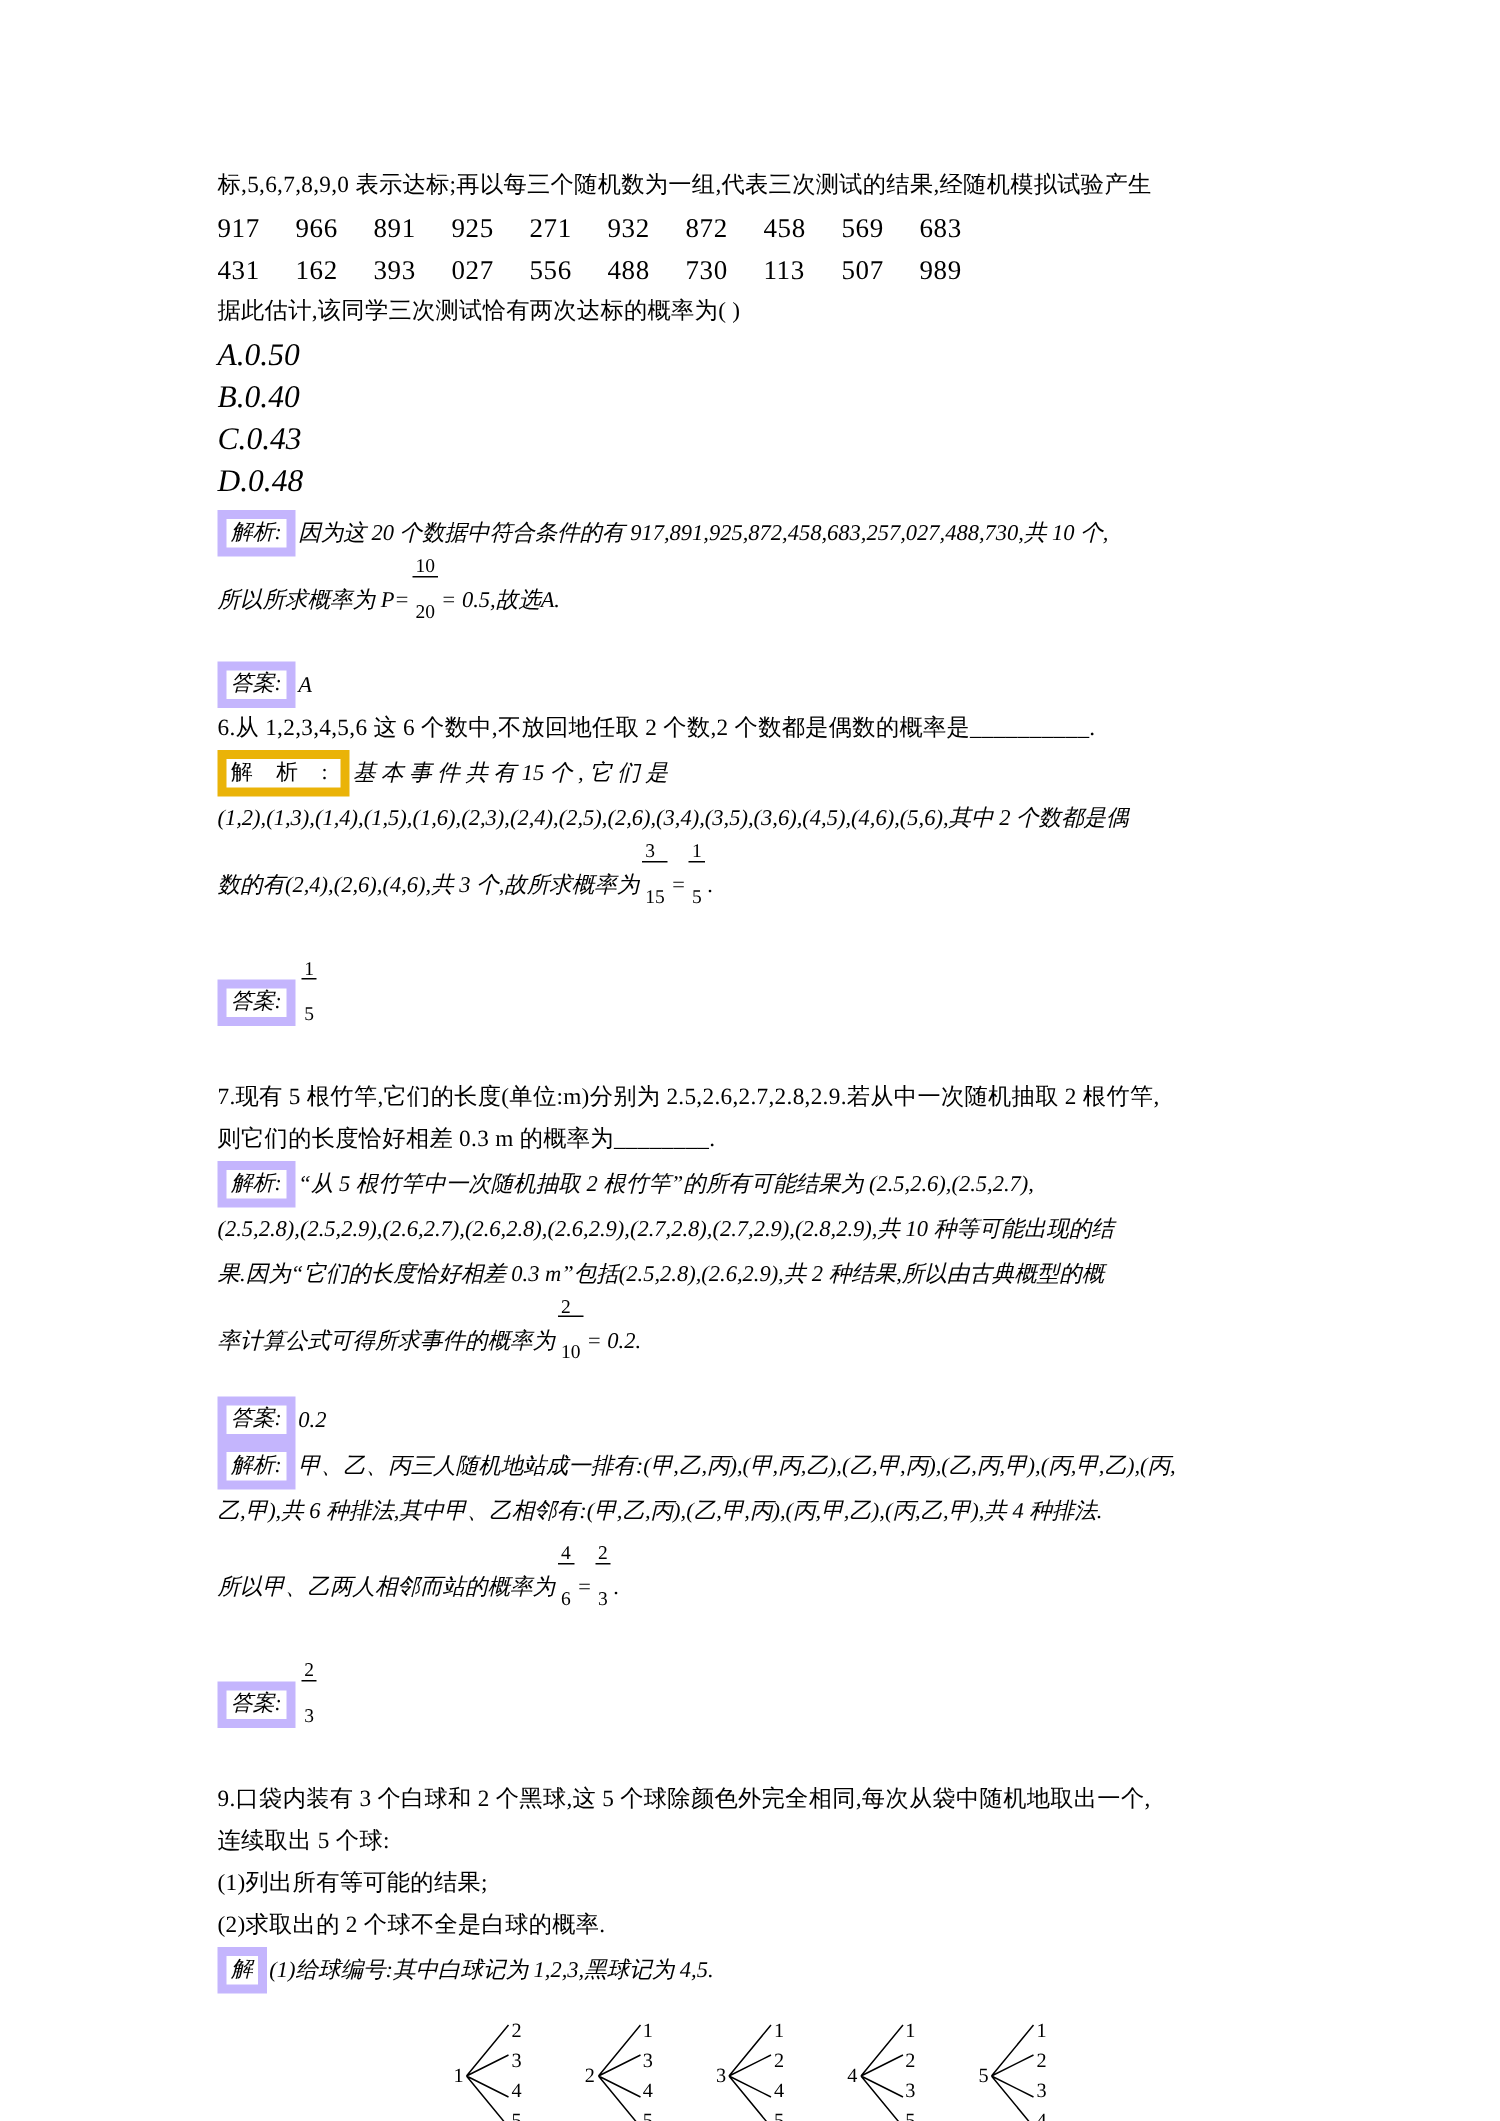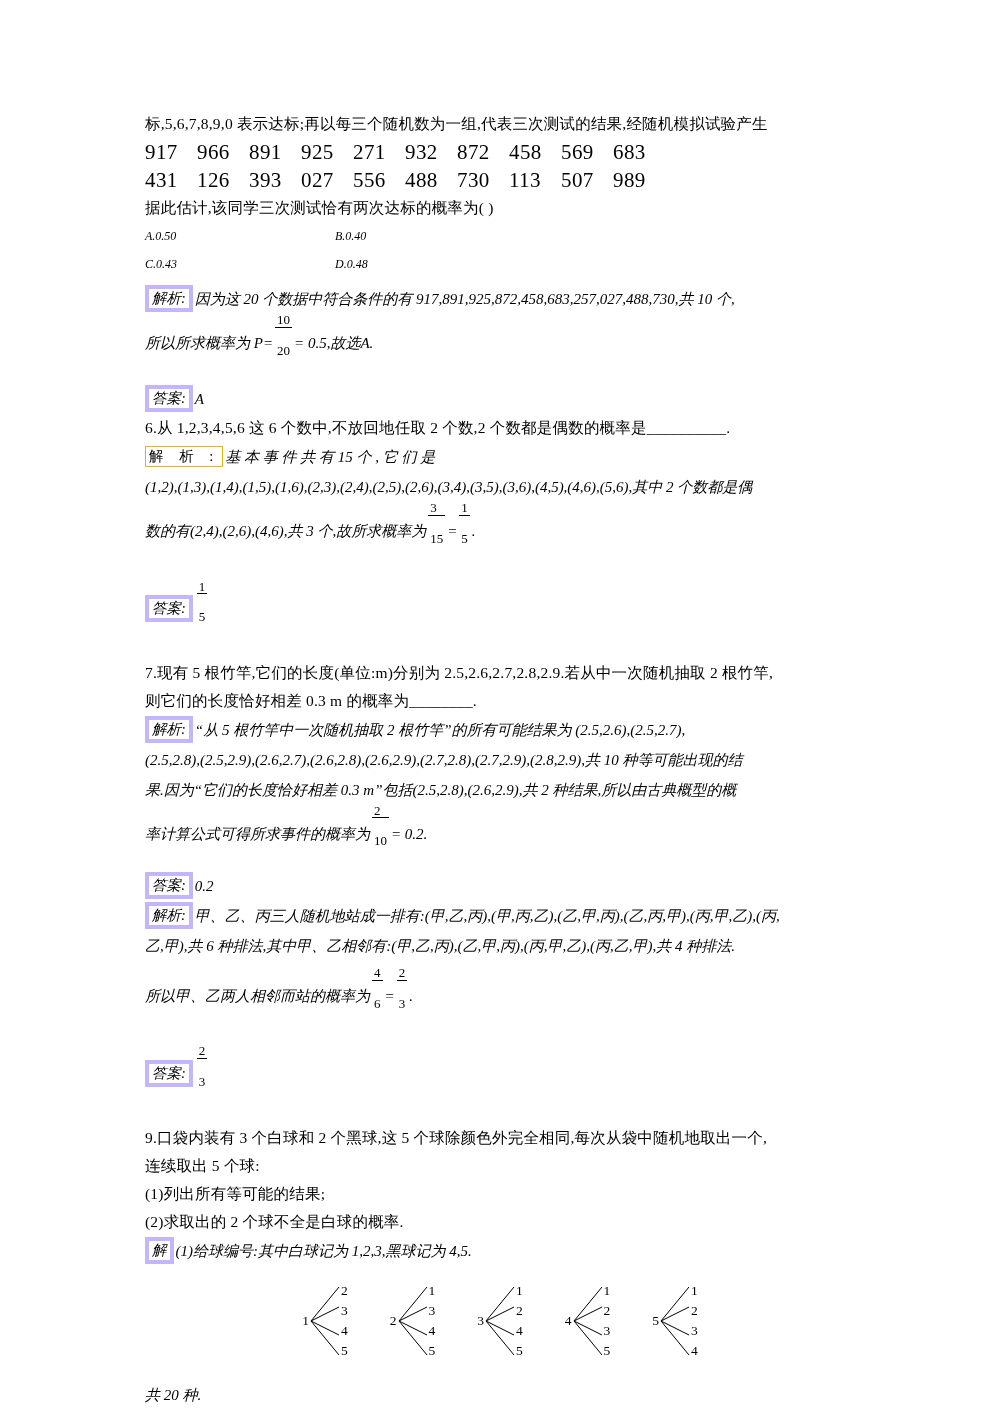--- a/index.html
+++ b/index.html
@@ -23,43 +23,44 @@
     padding: 110px 145px 60px 145px;
   }
   .line {
     font-size: 15.5px;
     line-height: 28px;
     letter-spacing: 0.2px;
   }
   .cn { font-family: "Liberation Serif", "DejaVu Serif", serif; }
   .italic { font-style: italic; }
   .mono-nums {
+    font-size: 18px;
+    line-height: 28px;
+    letter-spacing: 0.4px;
+  }
+  .numrow span { display: inline-block; min-width: 52px; }
+  .opts {
+    display: flex;
     font-size: 21px;
     line-height: 28px;
-    letter-spacing: 0.4px;
-  }
-  .numrow span { display: inline-block; min-width: 52px; }
-  .opts {
-    display: flex;
-    font-size: 12px;
-    line-height: 28px;
+    flex-direction: column;
   }
   .opts .o1 { width: 190px; }
   .tagbox {
     display: inline-block;
-    border: 4px solid #c4b5fd;
+    border: 6px solid #c4b5fd;
     padding: 0px 3px;
     line-height: 19px;
     font-size: 14.5px;
     margin-right: 2px;
     vertical-align: 1px;
   }
   .tagbox-wide {
     display: inline-block;
-    border: 1px solid #eab308;
+    border: 6px solid #eab308;
     padding: 0px 3px;
     line-height: 19px;
     font-size: 14.5px;
     margin-right: 2px;
     vertical-align: 1px;
     letter-spacing: 6px;
   }
   .blk {
     font-size: 15px;
     line-height: 30px;
@@ -120,21 +121,21 @@
 <body>
 
 <div class="page">
 
   <div class="line cn">标,5,6,7,8,9,0 表示达标;再以每三个随机数为一组,代表三次测试的结果,经随机模拟试验产生</div>
 
   <div class="mono-nums numrow">
     <span>917</span><span>966</span><span>891</span><span>925</span><span>271</span><span>932</span><span>872</span><span>458</span><span>569</span><span>683</span>
   </div>
   <div class="mono-nums numrow">
-    <span>431</span><span>126</span><span>393</span><span>027</span><span>556</span><span>488</span><span>730</span><span>113</span><span>507</span><span>989</span>
+    <span>431</span><span>162</span><span>393</span><span>027</span><span>556</span><span>488</span><span>730</span><span>113</span><span>507</span><span>989</span>
   </div>
 
   <div class="line cn">据此估计,该同学三次测试恰有两次达标的概率为(     )</div>
 
   <div class="opts">
     <div class="o1 italic">A.0.50</div>
     <div class="italic">B.0.40</div>
   </div>
   <div class="opts">
     <div class="o1 italic">C.0.43</div>

